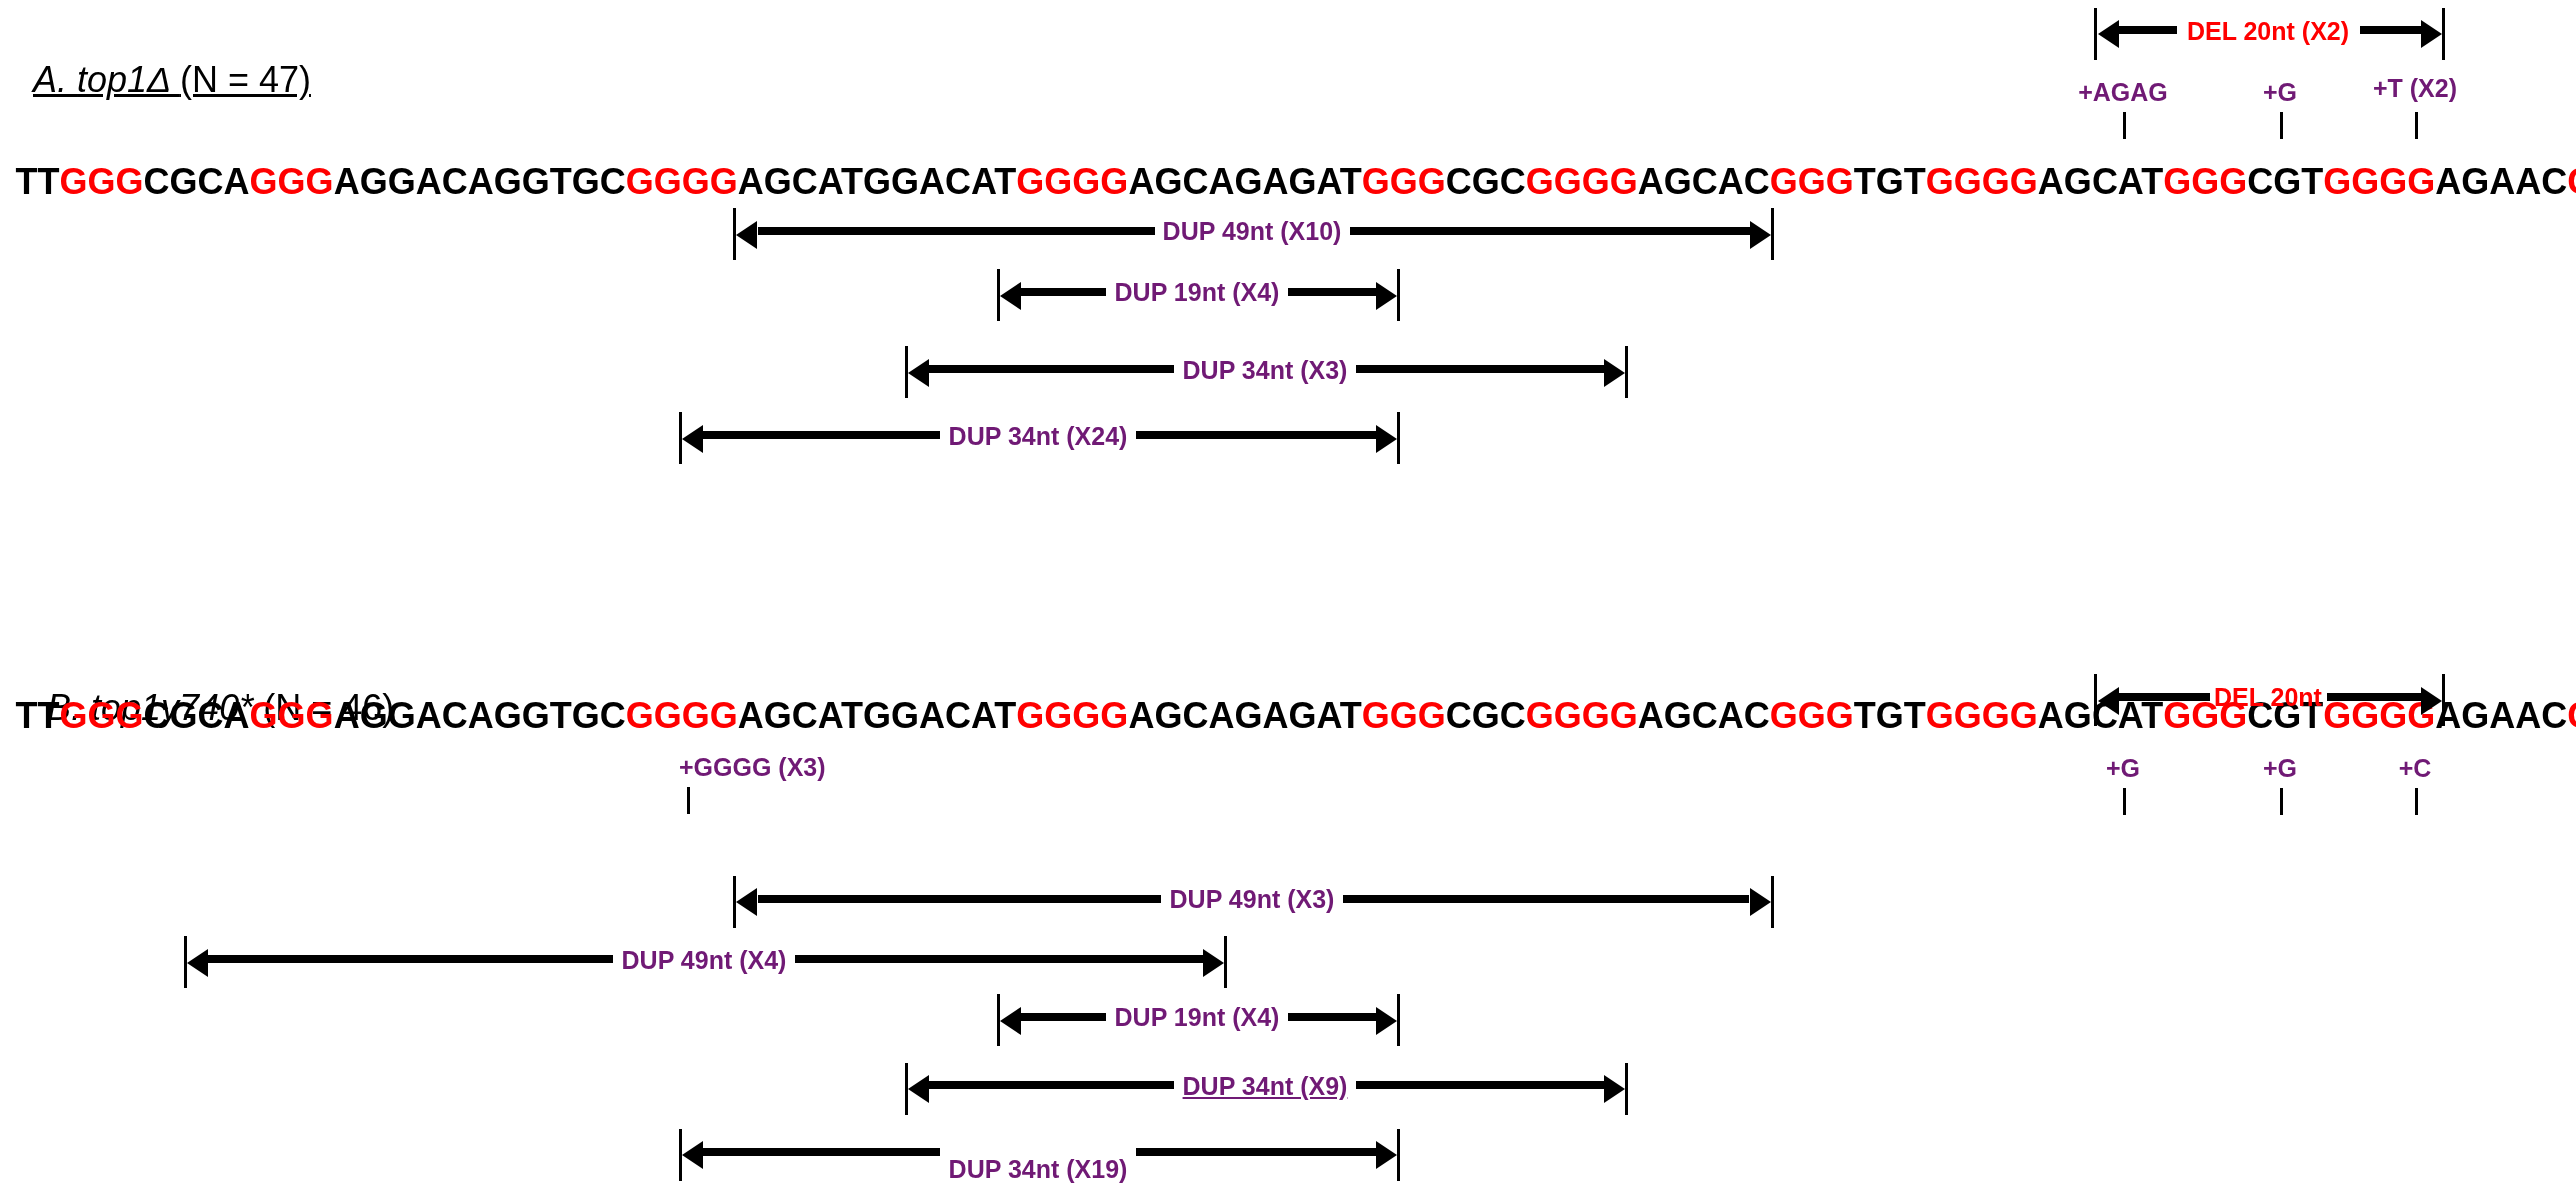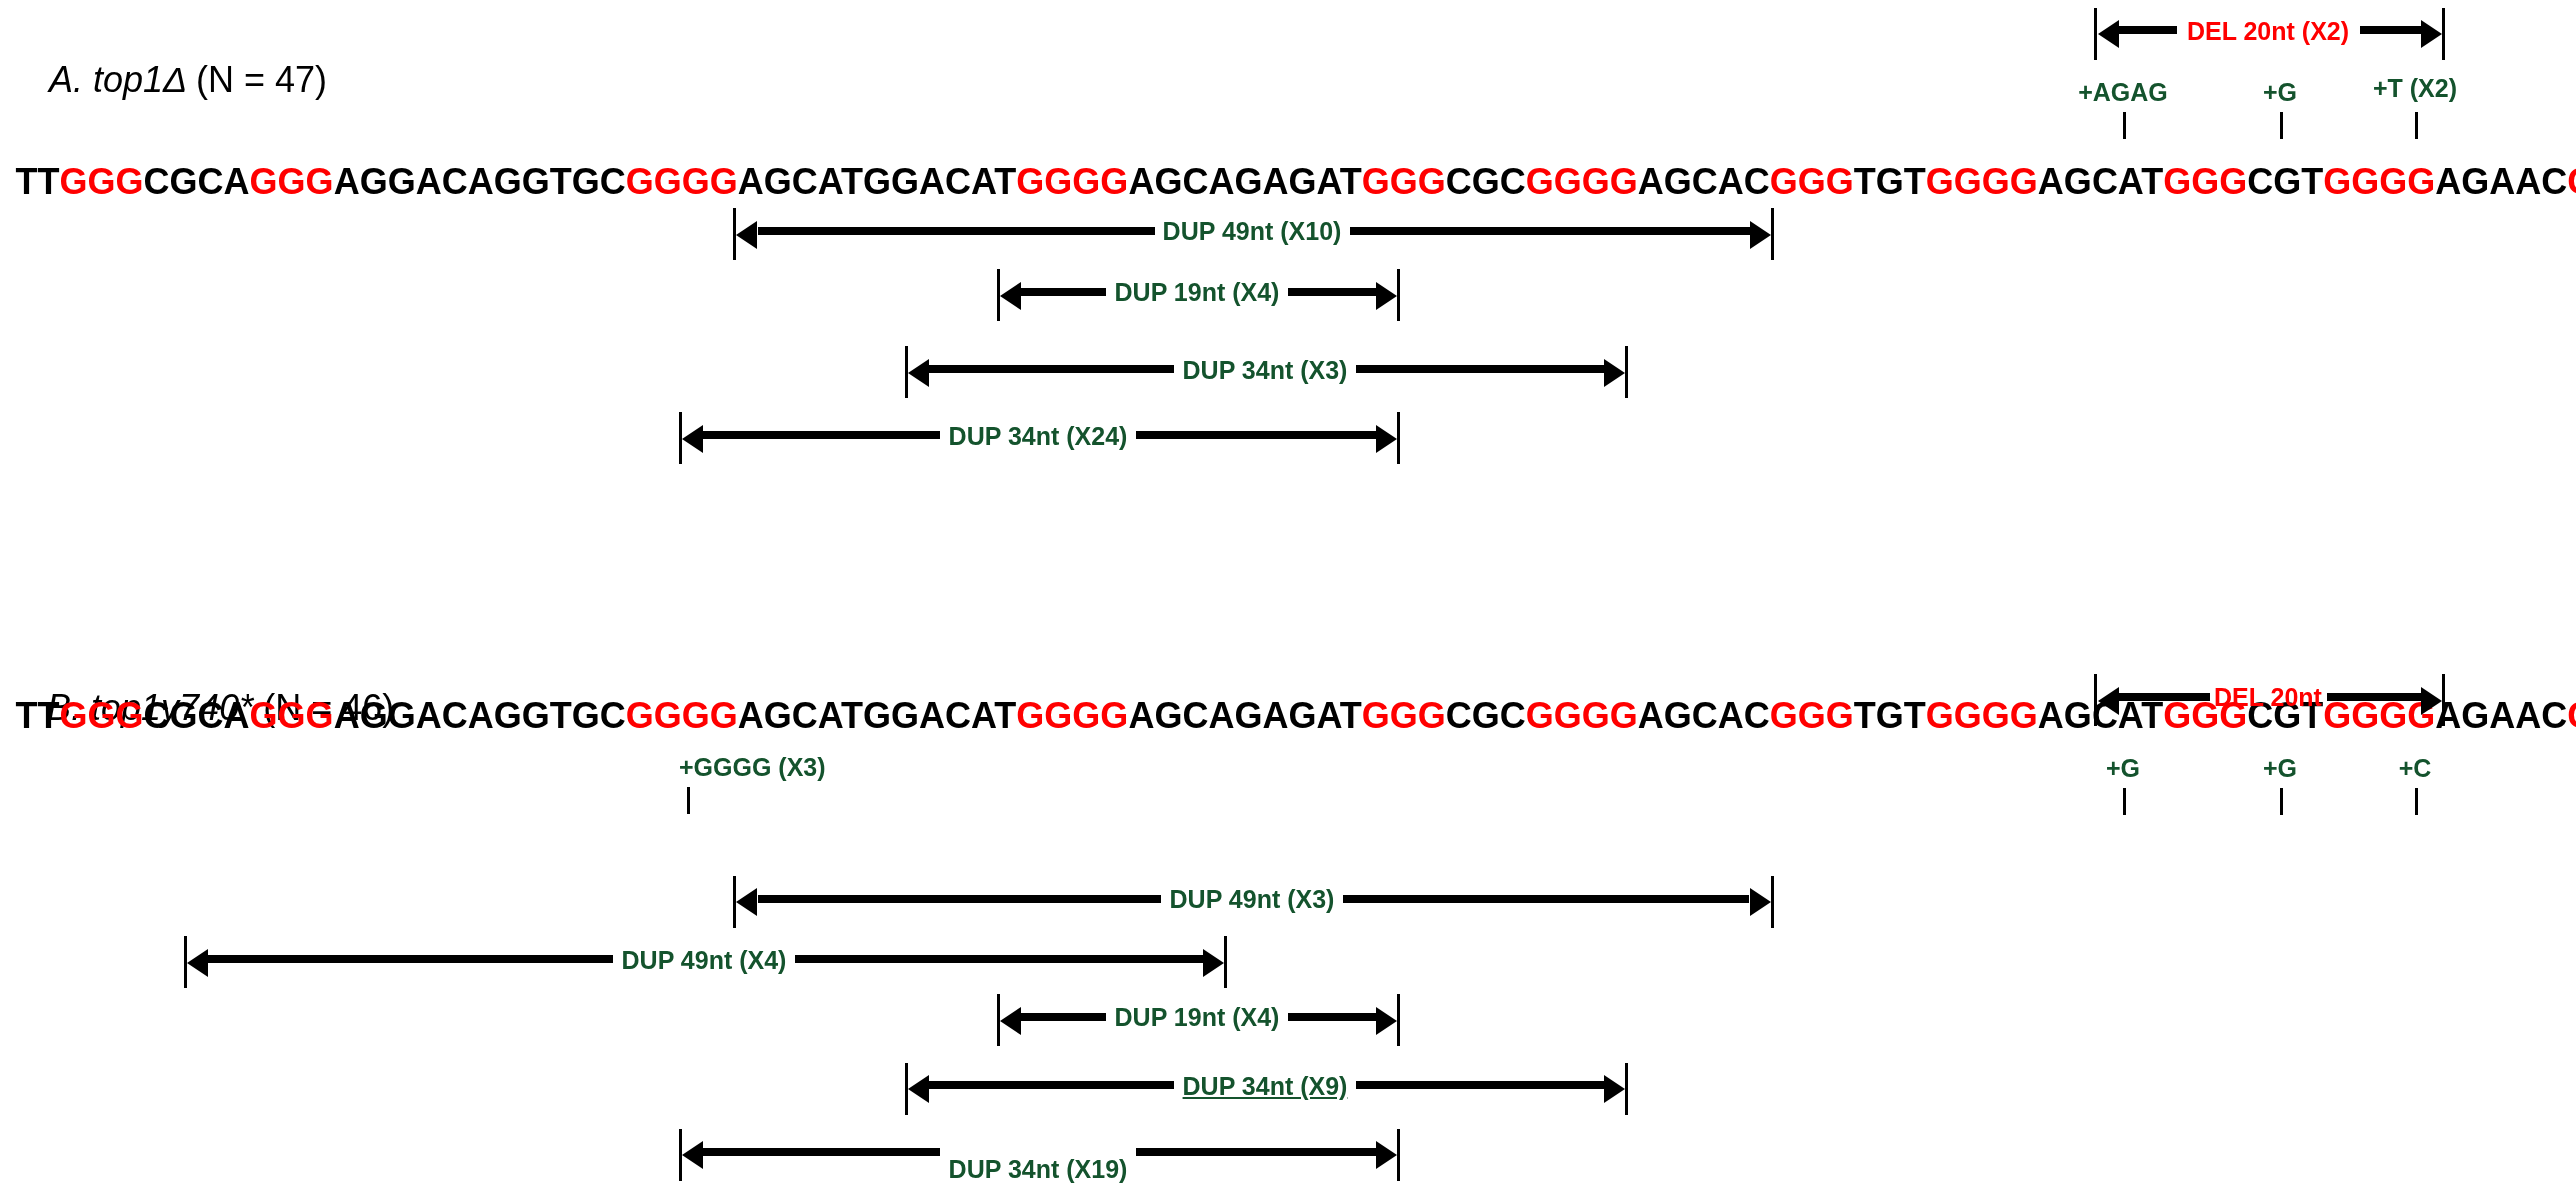--- a/index.html
+++ b/index.html
@@ -15,30 +15,30 @@
   .seq .g{color:#ff0000;font-weight:bold;}
 
   
   .tick{position:absolute;background:#000;width:3.1px;}
   .hline{position:absolute;background:#000;height:8px;}
   .arrowhead{position:absolute;width:0;height:0;border-top:14.3px solid transparent;border-bottom:14.3px solid transparent;}
   .ah-left{border-right:21px solid #000;}
   .ah-right{border-left:21px solid #000;}
 
   .lab{position:absolute;white-space:nowrap;font-weight:bold;font-size:25px;line-height:1;}
-  .lab-blue{color:#14532d;}
+  .lab-blue{color:#701a75;}
   .lab-red{color:#ff0000;}
   .lab-center{transform:translateX(-50%);}
 </style>
 </head>
 <body>
 
 <div id="root">
     <div class="panel" style="top: 0px;">
-      <div class="panel-title" style="left: 49px; top: 59px;"><span>A. </span><span>top1Δ </span><span class="nonital">(N = 47)</span></div>
+      <div class="panel-title" style="left: 33px; top: 59px; text-decoration: underline;"><span>A. </span><span>top1Δ </span><span class="nonital">(N = 47)</span></div>
       <div class="seq" style="left: 15.6px; top: 161px;"><span>TT</span><span class="g">GGG</span><span>C</span><span>G</span><span>CA</span><span class="g">GGG</span><span>A</span><span>GG</span><span>ACA</span><span>GG</span><span>T</span><span>G</span><span>C</span><span class="g">GGGG</span><span>A</span><span>G</span><span>CAT</span><span>GG</span><span>ACAT</span><span class="g">GGGG</span><span>A</span><span>G</span><span>CA</span><span>G</span><span>A</span><span>G</span><span>AT</span><span class="g">GGG</span><span>C</span><span>G</span><span>C</span><span class="g">GGGG</span><span>A</span><span>G</span><span>CAC</span><span class="g">GGG</span><span>T</span><span>G</span><span>T</span><span class="g">GGGG</span><span>A</span><span>G</span><span>CAT</span><span class="g">GGG</span><span>C</span><span>G</span><span>T</span><span class="g">GGGG</span><span>A</span><span>G</span><span>AAC</span><span class="g">GGG</span></div>
       <div class="tick" style="left: 2094px; top: 7.5px; height: 52px;"></div>
       <div class="tick" style="left: 2442px; top: 7.5px; height: 52px;"></div>
       <div class="lab lab-center lab-red" style="left: 2268px; top: 18.7px;">DEL 20nt (X2)</div>
       <div class="arrowhead ah-left" style="left: 2098px; top: 20px;"></div>
       <div class="hline" style="left: 2119px; top: 26px; width: 58px;"></div>
       <div class="arrowhead ah-right" style="left: 2421px; top: 20px;"></div>
       <div class="hline" style="left: 2360px; top: 26px; width: 61px;"></div>
       <div class="lab lab-center lab-blue" style="left: 2123px; top: 80px;">+AGAG</div>
       <div class="tick" style="left: 2123px; top: 112px; height: 27px;"></div>

